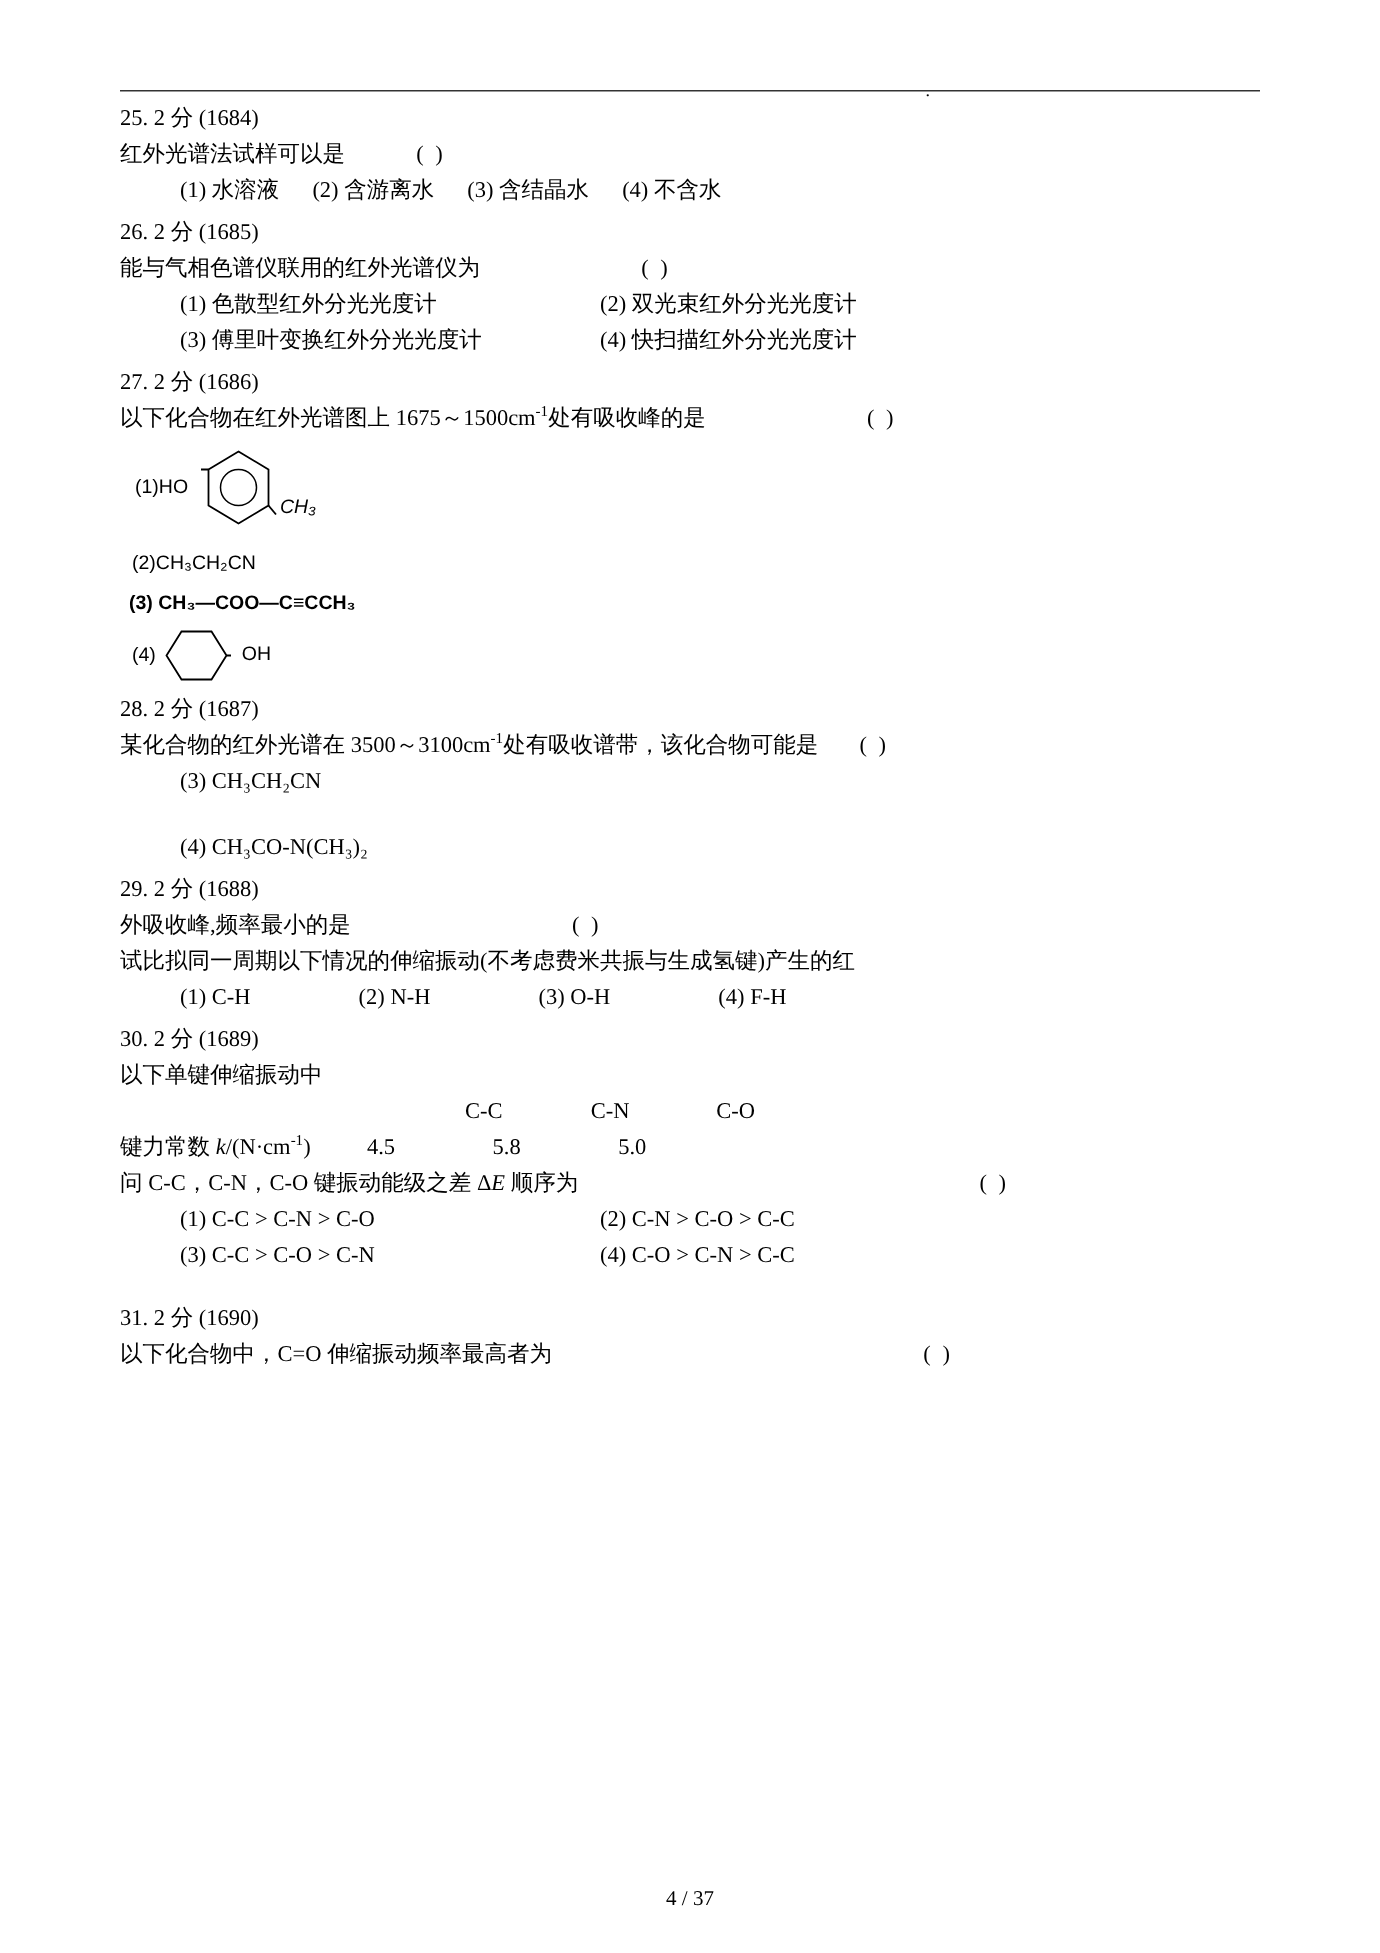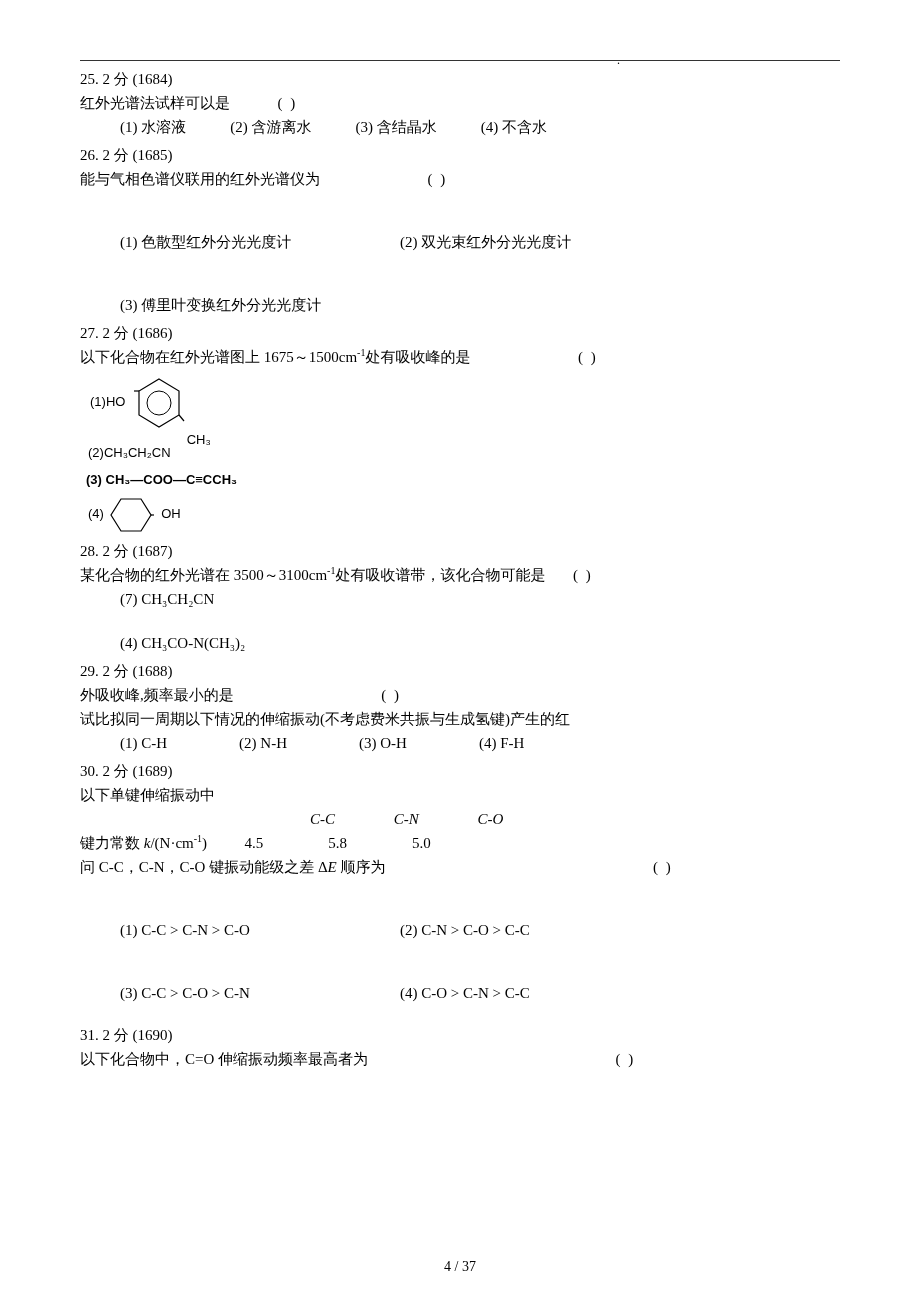--- a/index.html
+++ b/index.html
@@ -33,28 +33,27 @@
       margin-top: 4px;
     }
     .q-stem {
       margin: 0;
     }
     .indent {
       padding-left: 40px;
     }
     .options-row {
       display: flex;
-      gap: 44px;
+      gap: 22px;
     }
     .options-row > span {
       white-space: nowrap;
     }
     .two-col {
       display: flex;
-      margin-top: 39px;
     }
     .two-col > div {
       width: 280px;
     }
     .paren {
       display: inline-block;
       letter-spacing: 2px;
     }
     .small-gap {
       display: inline-block;
@@ -114,79 +113,80 @@
     <span>能与气相色谱仪联用的红外光谱仪为</span>
     <span style="display:inline-block;width:100px"></span>
     <span class="paren">(         )</span>
   </div>
   <div class="indent two-col">
     <div>(1) 色散型红外分光光度计</div>
     <div>(2) 双光束红外分光光度计</div>
   </div>
   <div class="indent two-col">
     <div>(3) 傅里叶变换红外分光光度计</div>
+    <div>(4) 快扫描红外分光光度计</div>
   </div>
 
   <div class="q-header">27.  2 分 (1686)</div>
   <div class="q-stem">
     <span>以下化合物在红外光谱图上 1675～1500cm</span><span class="sup">-1</span><span>处有吸收峰的是</span>
     <span style="display:inline-block;width:100px"></span>
     <span class="paren">(         )</span>
   </div>
 
   <div class="struct" style="margin-left:10px;">
     <span>(1)</span><span>HO</span>
     <svg class="svg-inline" width="60" height="60" viewBox="0 0 60 60">
       <polygon points="30,6 50,18 50,42 30,54 10,42 10,18" fill="none" stroke="#000" stroke-width="1.2"></polygon>
       <circle cx="30" cy="30" r="12" fill="none" stroke="#000" stroke-width="1"></circle>
       <line x1="5" y1="18" x2="10" y2="18" stroke="#000" stroke-width="1.2"></line>
       <line x1="50" y1="42" x2="55" y2="48" stroke="#000" stroke-width="1.2"></line>
     </svg>
-    <span style="position:relative; top:38px; left:-6px;">CH₃</span>
+    <span style="position:relative; top:14px; left:-6px;font-style:italic;">CH₃</span>
   </div>
 
   <div class="struct" style="margin-left:8px; margin-top:10px;">(2)CH₃CH₂CN</div>
   <div class="struct" style="margin-left:6px; margin-top:6px;font-weight:bold;">(3) CH₃—COO—C≡CCH₃</div>
 
   <div class="struct" style="margin-left:8px; margin-top:4px;">
     <span>(4)</span>
     <svg class="svg-inline" width="46" height="40" viewBox="0 0 46 40">
       <polygon points="13,4 33,4 43,20 33,36 13,36 3,20" fill="none" stroke="#000" stroke-width="1.2"></polygon>
       <line x1="43" y1="20" x2="50" y2="20" stroke="#000" stroke-width="1.2"></line>
     </svg>
     <span style="position:relative; left:4px;text-align:right;">OH</span>
   </div>
 
   <div class="q-header">28.  2 分 (1687)</div>
   <div class="q-stem">
     <span>某化合物的红外光谱在 3500～3100cm</span><span class="sup">-1</span><span>处有吸收谱带，该化合物可能是</span>
     <span style="display:inline-block;width:20px"></span>
     <span class="paren">(         )</span>
   </div>
-  <div class="indent">(7) CH₃CH₂CN</div>
+  <div class="indent">(3) CH₃CH₂CN</div>
   <div style="height:20px"></div>
   <div class="indent">(4) CH₃CO-N(CH₃)₂</div>
 
   <div class="q-header">29.  2 分 (1688)</div>
   <div class="q-stem">
     <span>外吸收峰,频率最小的是</span>
     <span style="display:inline-block;width:140px"></span>
     <span class="paren">(         )</span>
   </div>
   <div class="q-stem">试比拟同一周期以下情况的伸缩振动(不考虑费米共振与生成氢键)产生的红</div>
   <div class="indent options-row" style="gap:72px;">
     <span>(1) C-H</span>
     <span>(2) N-H</span>
     <span>(3) O-H</span>
     <span>(4) F-H</span>
   </div>
 
   <div class="q-header">30.  2 分 (1689)</div>
   <div class="q-stem">以下单键伸缩振动中</div>
-  <div class="table-row" style="padding-left:230px;font-style:italic;">
+  <div class="table-row" style="padding-left:230px;">
     <span style="display:inline-block;width:80px">C-C</span>
     <span style="display:inline-block;width:80px">C-N</span>
     <span style="display:inline-block;width:80px">C-O</span>
   </div>
   <div class="table-row">
     <span>
       <span>键力常数 </span><span class="italic">k</span><span>/(N·cm</span><span class="sup">-1</span><span>)</span>
     </span>
     <span style="display:inline-block;width:30px"></span>
     <span style="display:inline-block;width:80px">4.5</span>

